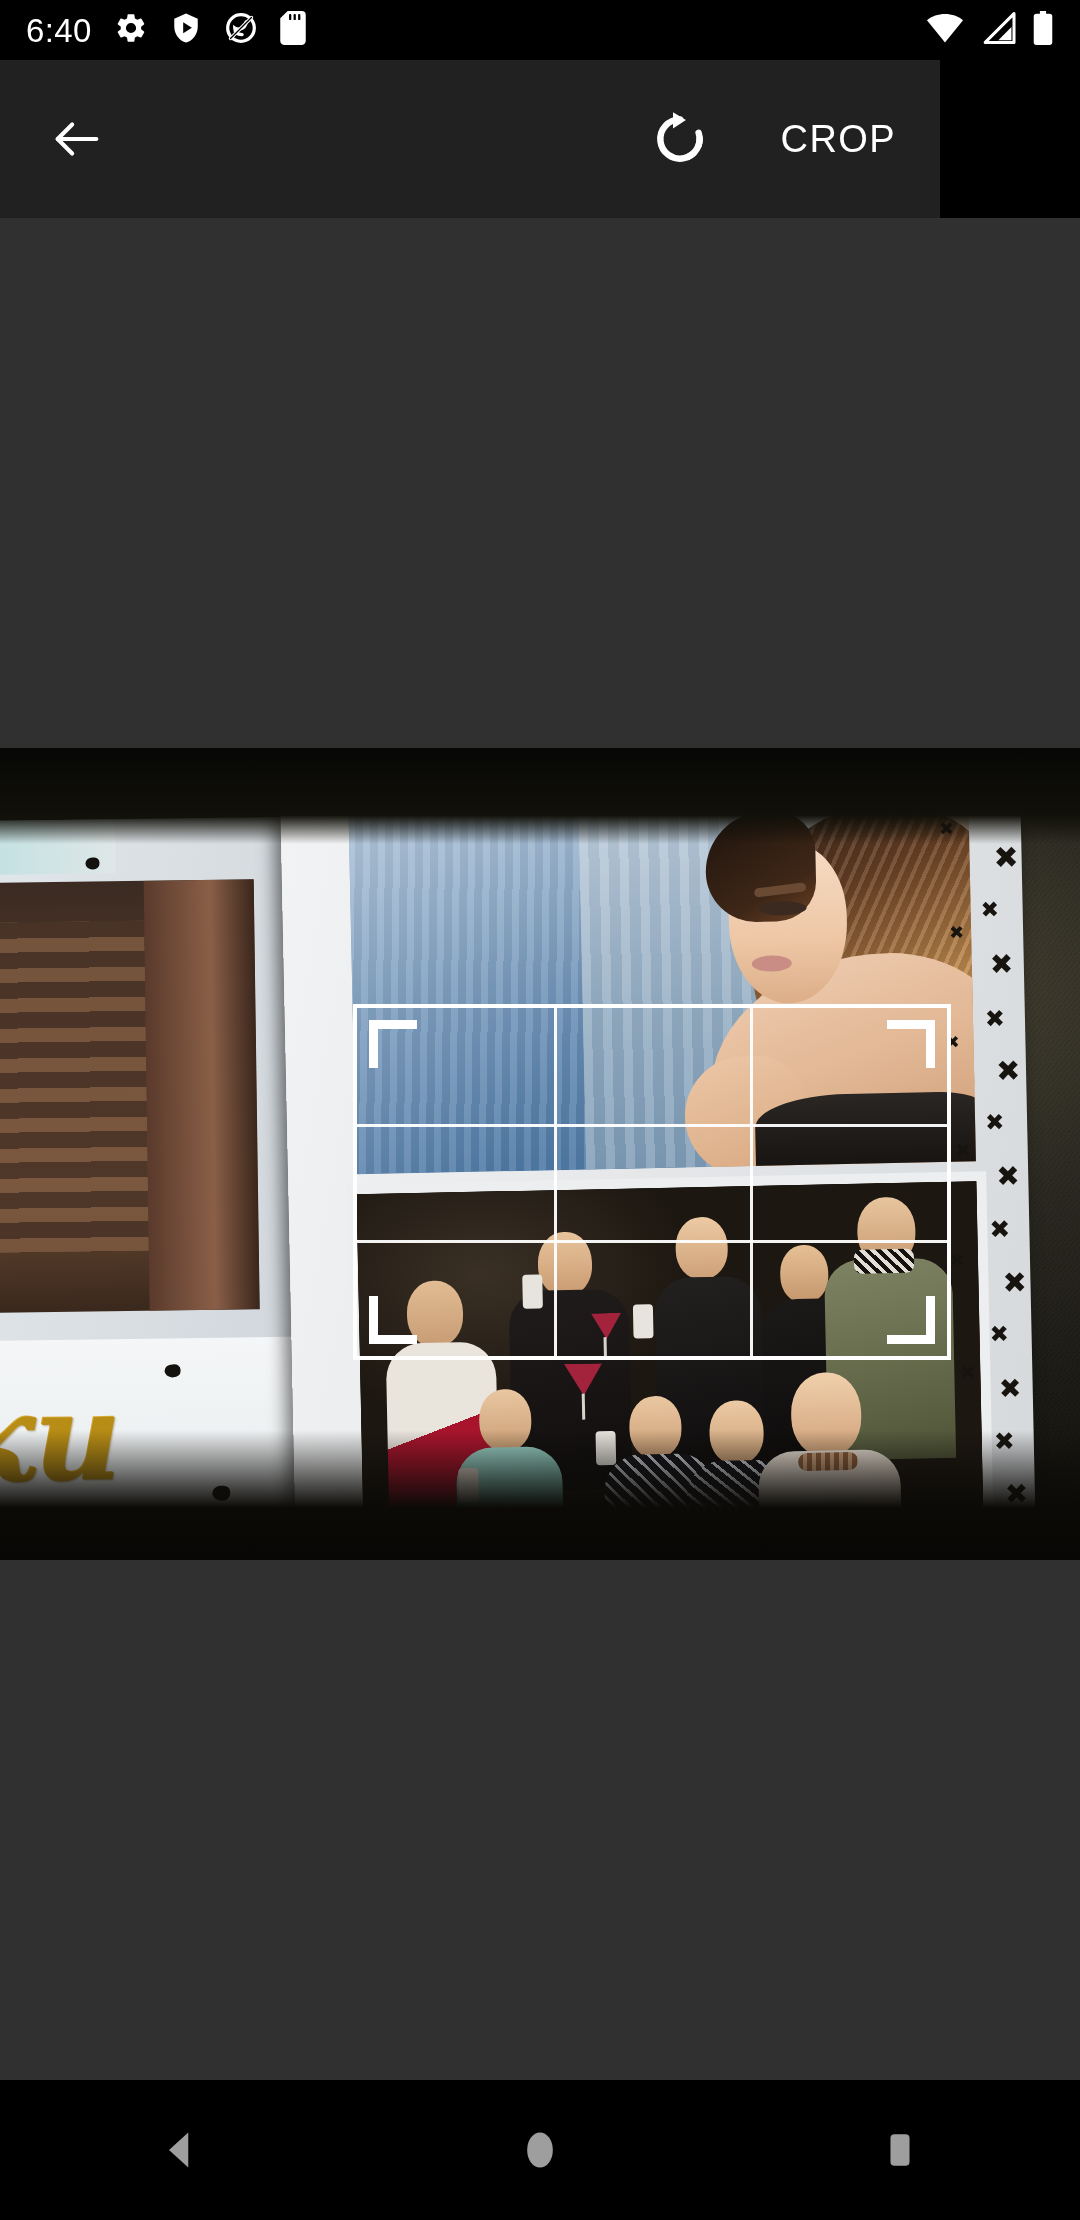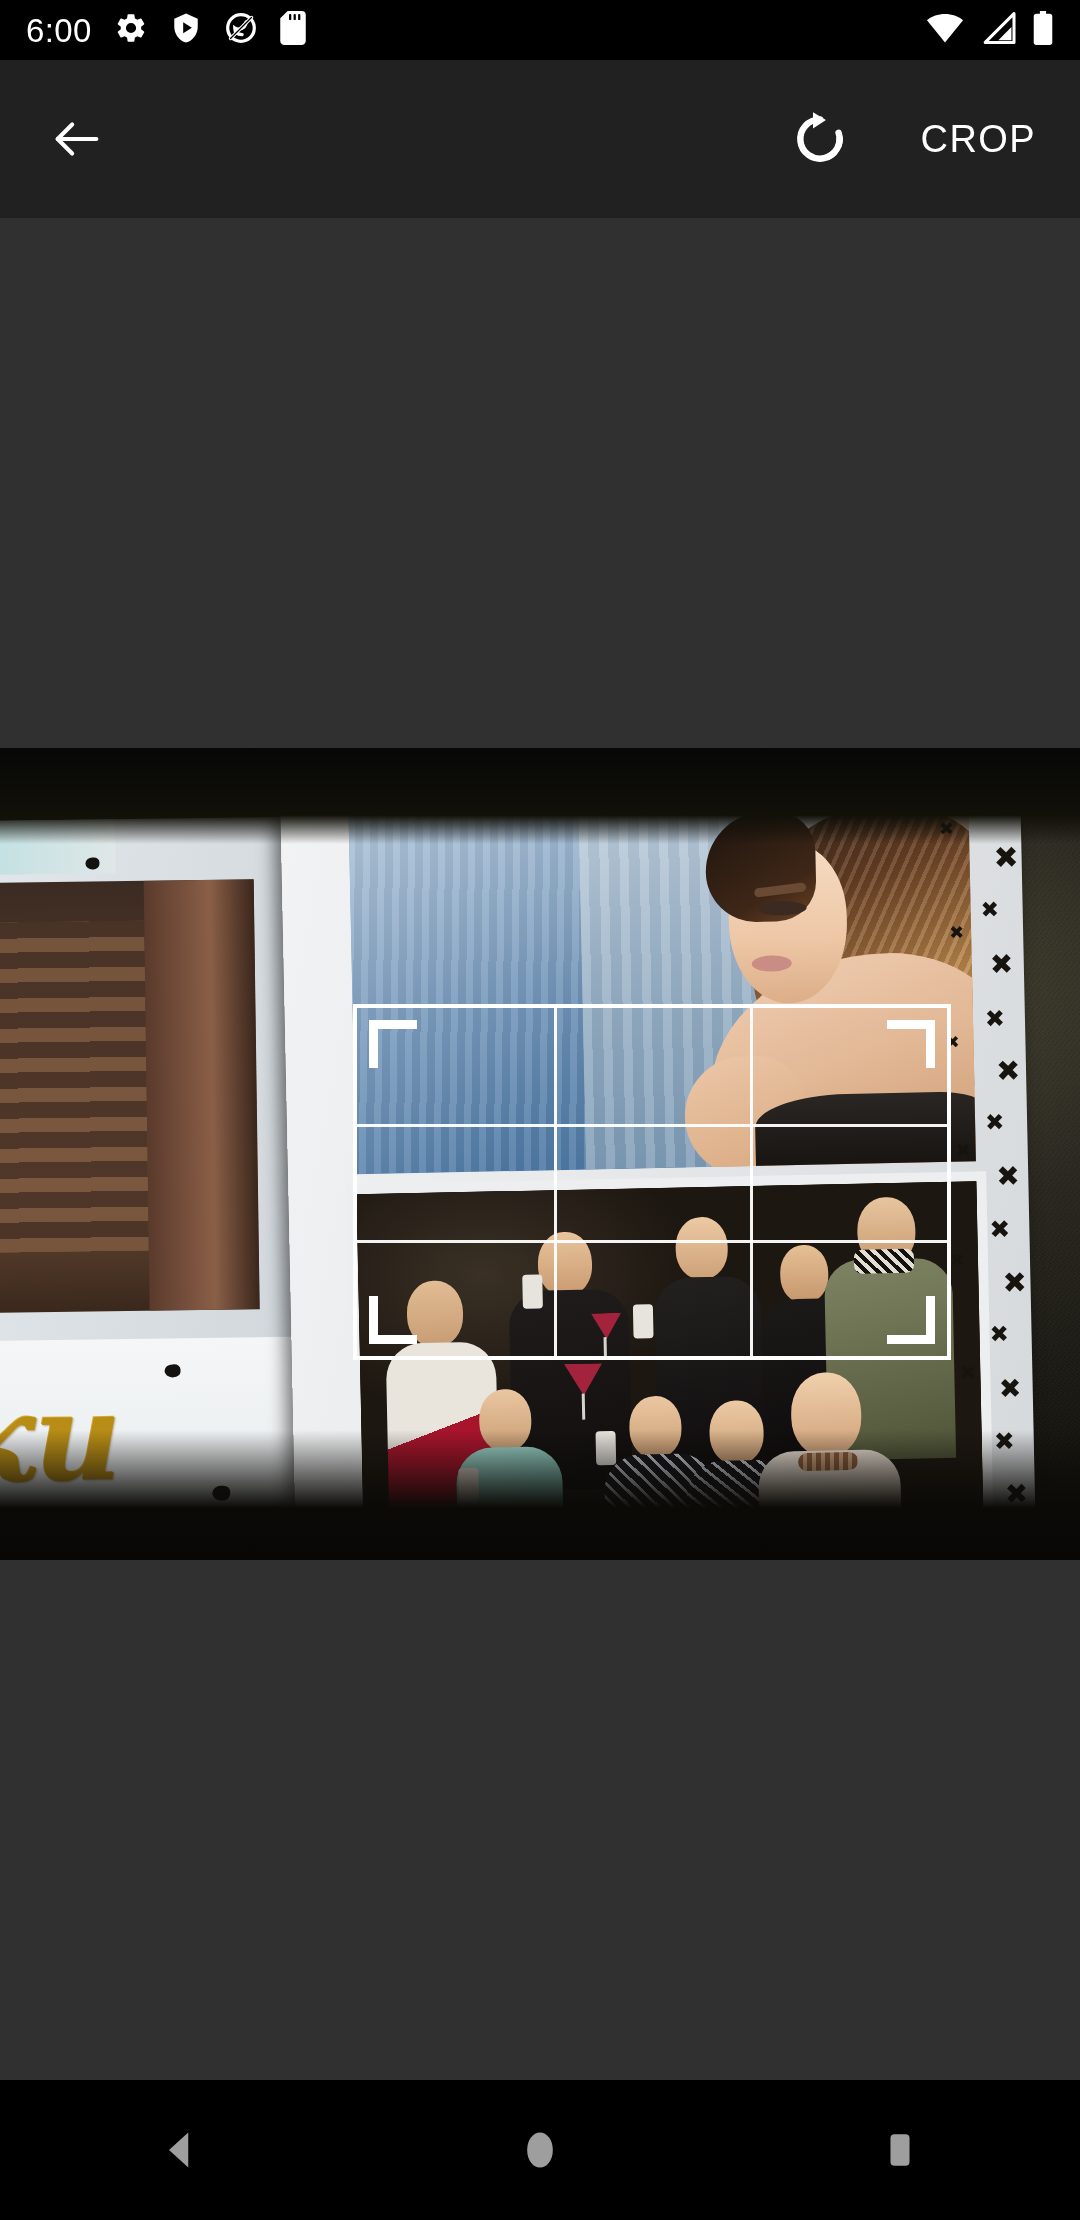--- a/index.html
+++ b/index.html
@@ -17,21 +17,21 @@
     background:#000; display:flex; align-items:center;
     padding:0 26px; color:#fff;
   }
   #status-left{ display:flex; align-items:center; gap:22px; }
   #status-right{ margin-left:auto; display:flex; align-items:center; gap:16px; }
   #clock{ font-size:33px; letter-spacing:.4px; line-height:1; font-weight:400; }
   .sicon{ display:block; }
 
   
   #toolbar{
-    position:absolute; left:0; top:60px; width:1080px; height:158px;
+    position:absolute; left:0; top:60px; width:940px; height:158px;
     background:#212121; display:flex; align-items:center;
   }
   #back-button{
     width:110px; height:110px; margin-left:22px;
     display:flex; align-items:center; justify-content:center;
     border-radius:55px;
   }
   #toolbar-actions{ margin-left:auto; display:flex; align-items:center; gap:0; }
   #rotate-button{
     width:110px; height:110px; display:flex; align-items:center; justify-content:center;
@@ -247,21 +247,21 @@
   }
   .navbtn{ width:180px; height:140px; display:flex; align-items:center; justify-content:center; }
 </style>
 </head>
 <body>
 
 <div id="screen">
 
   <div id="status-bar">
     <div id="status-left">
-      <span id="clock">6:00</span>
+      <span id="clock">6:40</span>
 
       <span class="sicon">
         <svg width="34" height="34" viewBox="0 0 24 24" fill="#fff">
           <path d="M19.14 12.94a7.43 7.43 0 0 0 0-1.88l2.03-1.58a.5.5 0 0 0 .12-.64l-1.92-3.32a.5.5 0 0 0-.6-.22l-2.39.96a7.3 7.3 0 0 0-1.62-.94l-.36-2.54a.5.5 0 0 0-.5-.42h-3.84a.5.5 0 0 0-.5.42l-.36 2.54c-.58.24-1.12.56-1.62.94l-2.39-.96a.5.5 0 0 0-.6.22L2.67 8.84a.5.5 0 0 0 .12.64l2.03 1.58a7.43 7.43 0 0 0 0 1.88l-2.03 1.58a.5.5 0 0 0-.12.64l1.92 3.32c.13.22.38.3.6.22l2.39-.96c.5.38 1.04.7 1.62.94l.36 2.54c.04.24.25.42.5.42h3.84c.25 0 .46-.18.5-.42l.36-2.54c.58-.24 1.12-.56 1.62-.94l2.39.96c.22.08.47 0 .6-.22l1.92-3.32a.5.5 0 0 0-.12-.64l-2.03-1.58zM12 15.6A3.6 3.6 0 1 1 12 8.4a3.6 3.6 0 0 1 0 7.2z"></path>
         </svg>
       </span>
 
       <span class="sicon">
         <svg width="32" height="34" viewBox="0 0 24 24" fill="#fff">
           <path d="M12 1.2 3.2 5v6.1c0 5.5 3.75 10.63 8.8 11.8 5.05-1.17 8.8-6.3 8.8-11.8V5L12 1.2z"></path>

